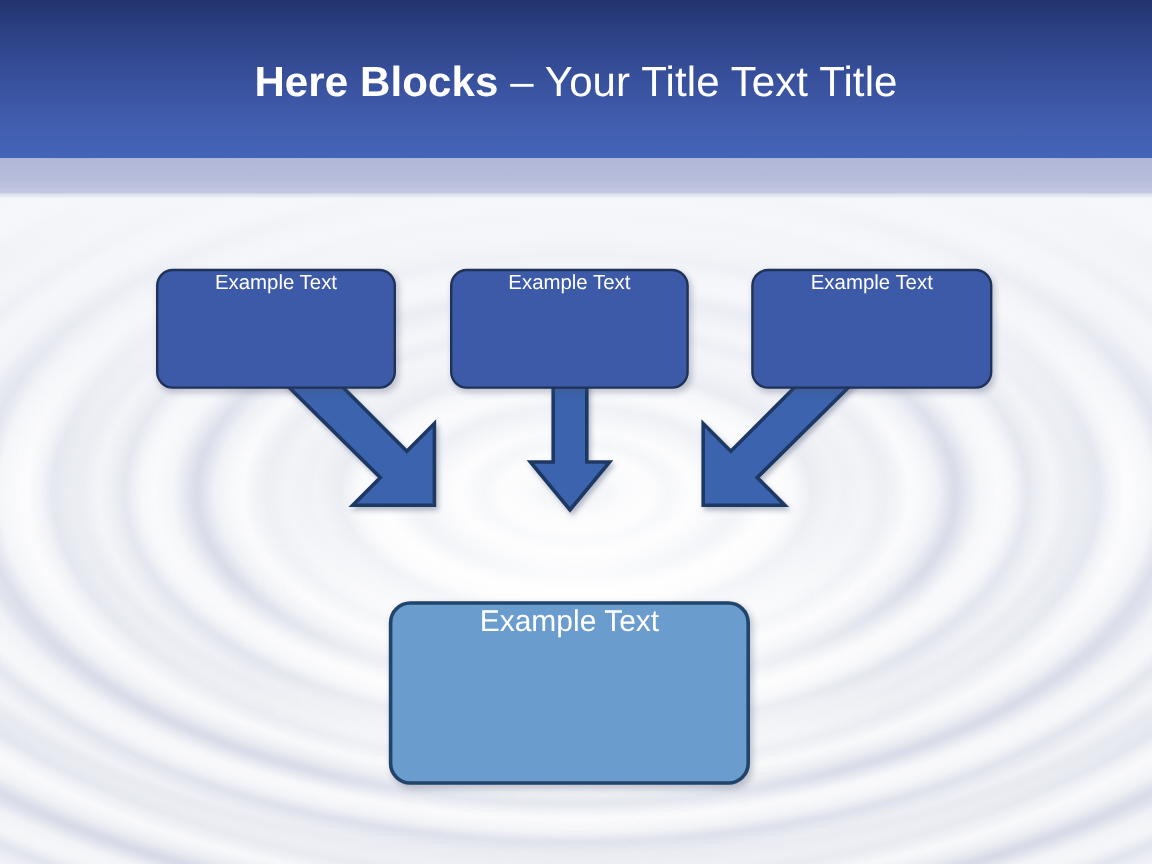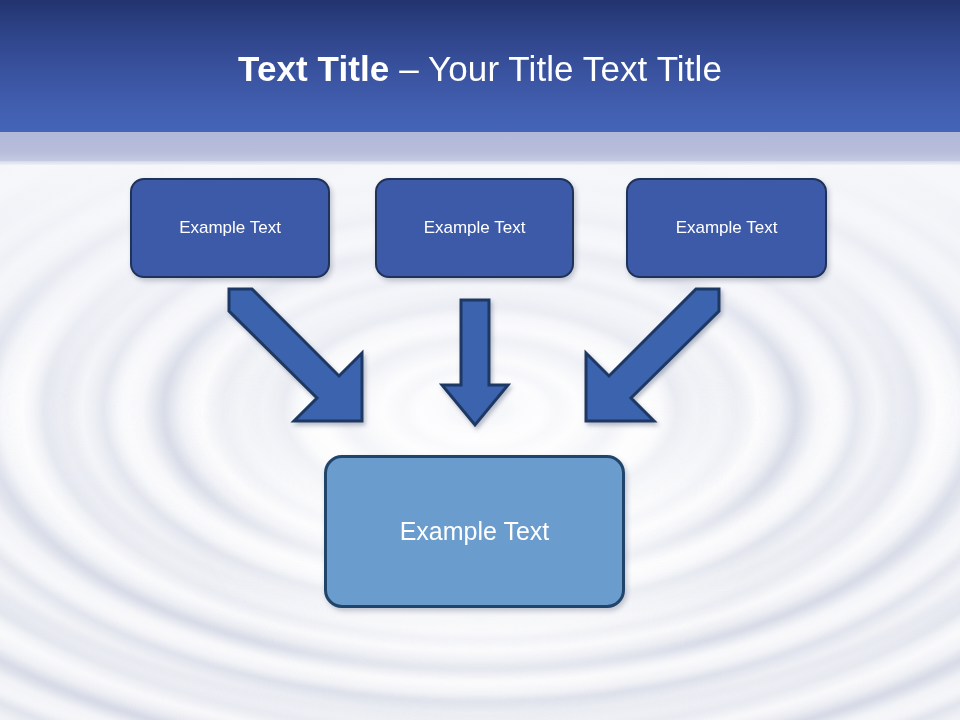--- a/index.html
+++ b/index.html
@@ -128,24 +128,24 @@
   .title .t-bold { font-weight: bold; }
   .title .t-light { font-weight: normal; }
 
   
   .node {
     position: absolute;
     box-sizing: border-box;
     border: 2px solid #1f3257;
     border-radius: 14px;
     display: flex;
-    align-items: center;
     justify-content: center;
     color: #ffffff;
     box-shadow: 2px 3px 5px rgba(70,80,110,0.30);
+    margin-top: 46px;
   }
   .node-top {
     background: #3c5aa8;
     height: 100px;
     font-size: 17px;
   }
   .node-top .node-label { position: relative; top: 0px; }
   #node-1 { left: 130px; top: 178px; width: 200px; }
   #node-2 { left: 375px; top: 178px; width: 199px; }
   #node-3 { left: 626px; top: 178px; width: 201px; }
@@ -180,21 +180,21 @@
     <div class="ripples2"></div>
     <div class="ripple-core"></div>
     <div class="bg-sheen"></div>
   </div>
 
   <div class="header-grad-fix"></div>
   <div class="header-band"></div>
   <div class="header-band-edge"></div>
 
   <div class="title">
-    <span class="t-bold">Text Title</span><span class="t-light"> – </span><span class="t-light">Your Title Text Title</span>
+    <span class="t-bold">Here Blocks</span><span class="t-light"> – </span><span class="t-light">Your Title Text Title</span>
   </div>
 
   <svg class="arrow-layer" width="960" height="720" viewBox="0 0 960 720">
     <defs>
       <filter id="arrShadow" x="-30%" y="-30%" width="180%" height="180%">
         <feDropShadow dx="2" dy="3" stdDeviation="2.2" flood-color="#55607f" flood-opacity="0.42"></feDropShadow>
       </filter>
     </defs>
 
     <g filter="url(#arrShadow)">

